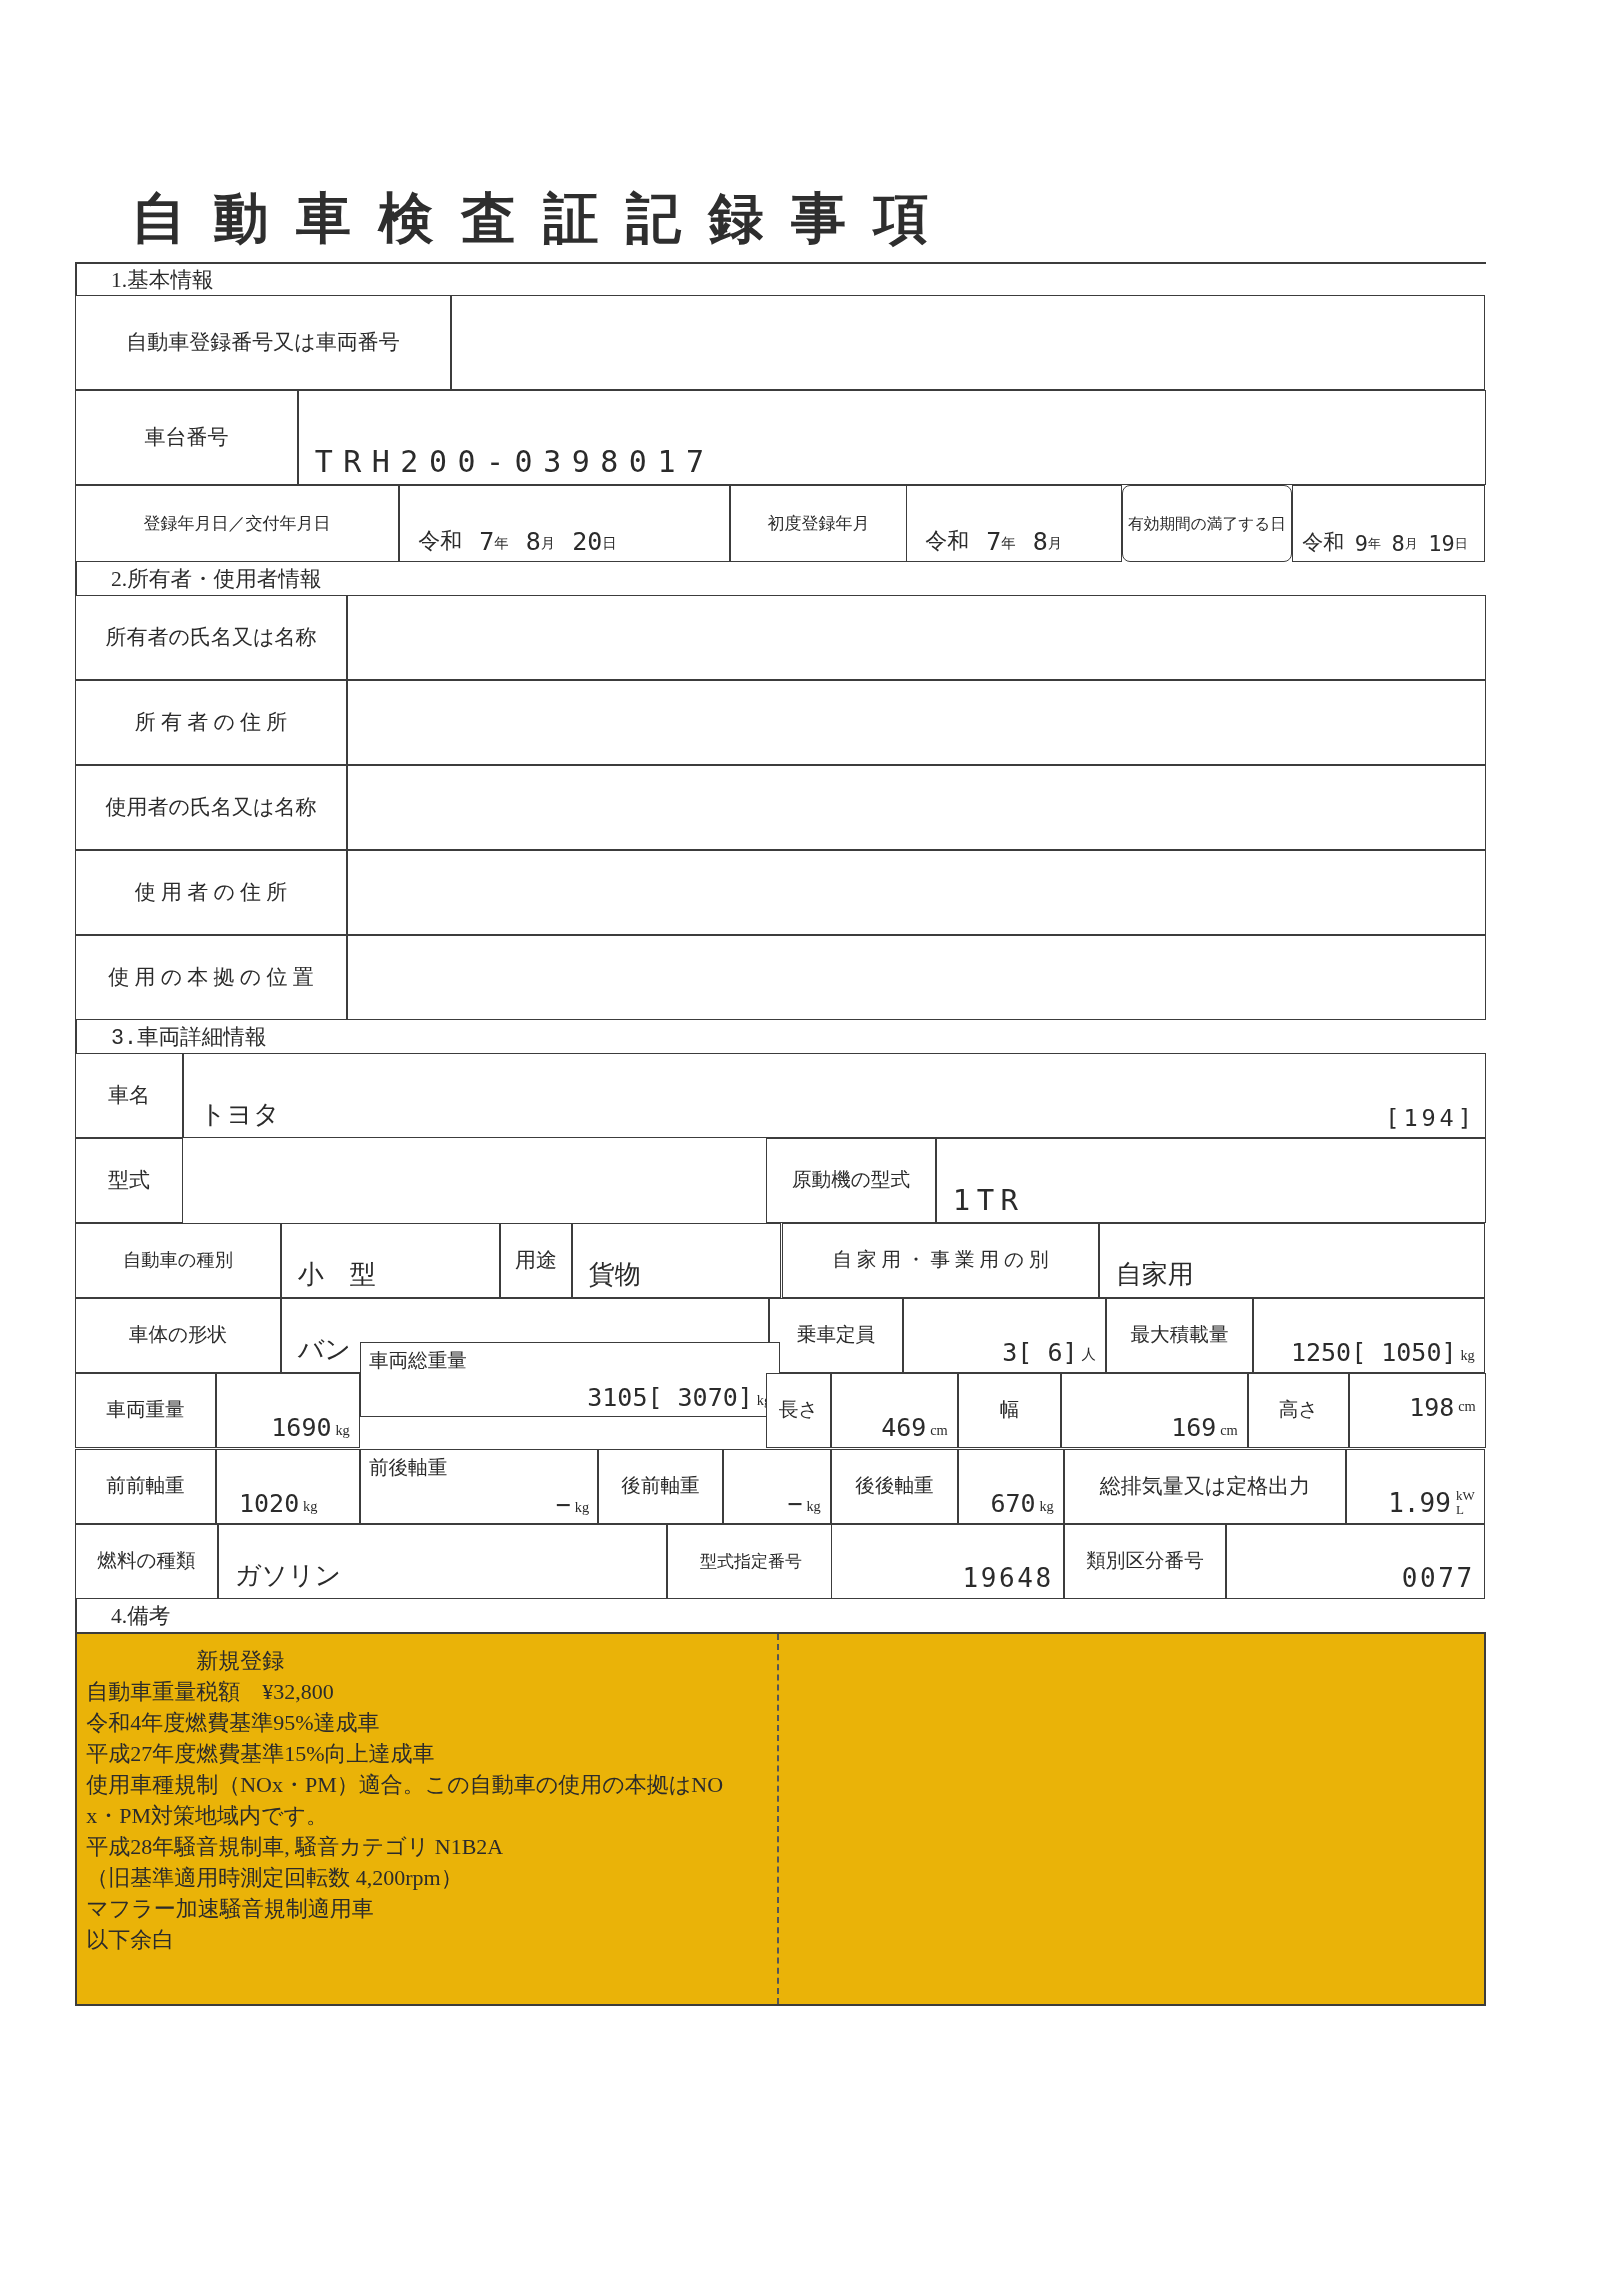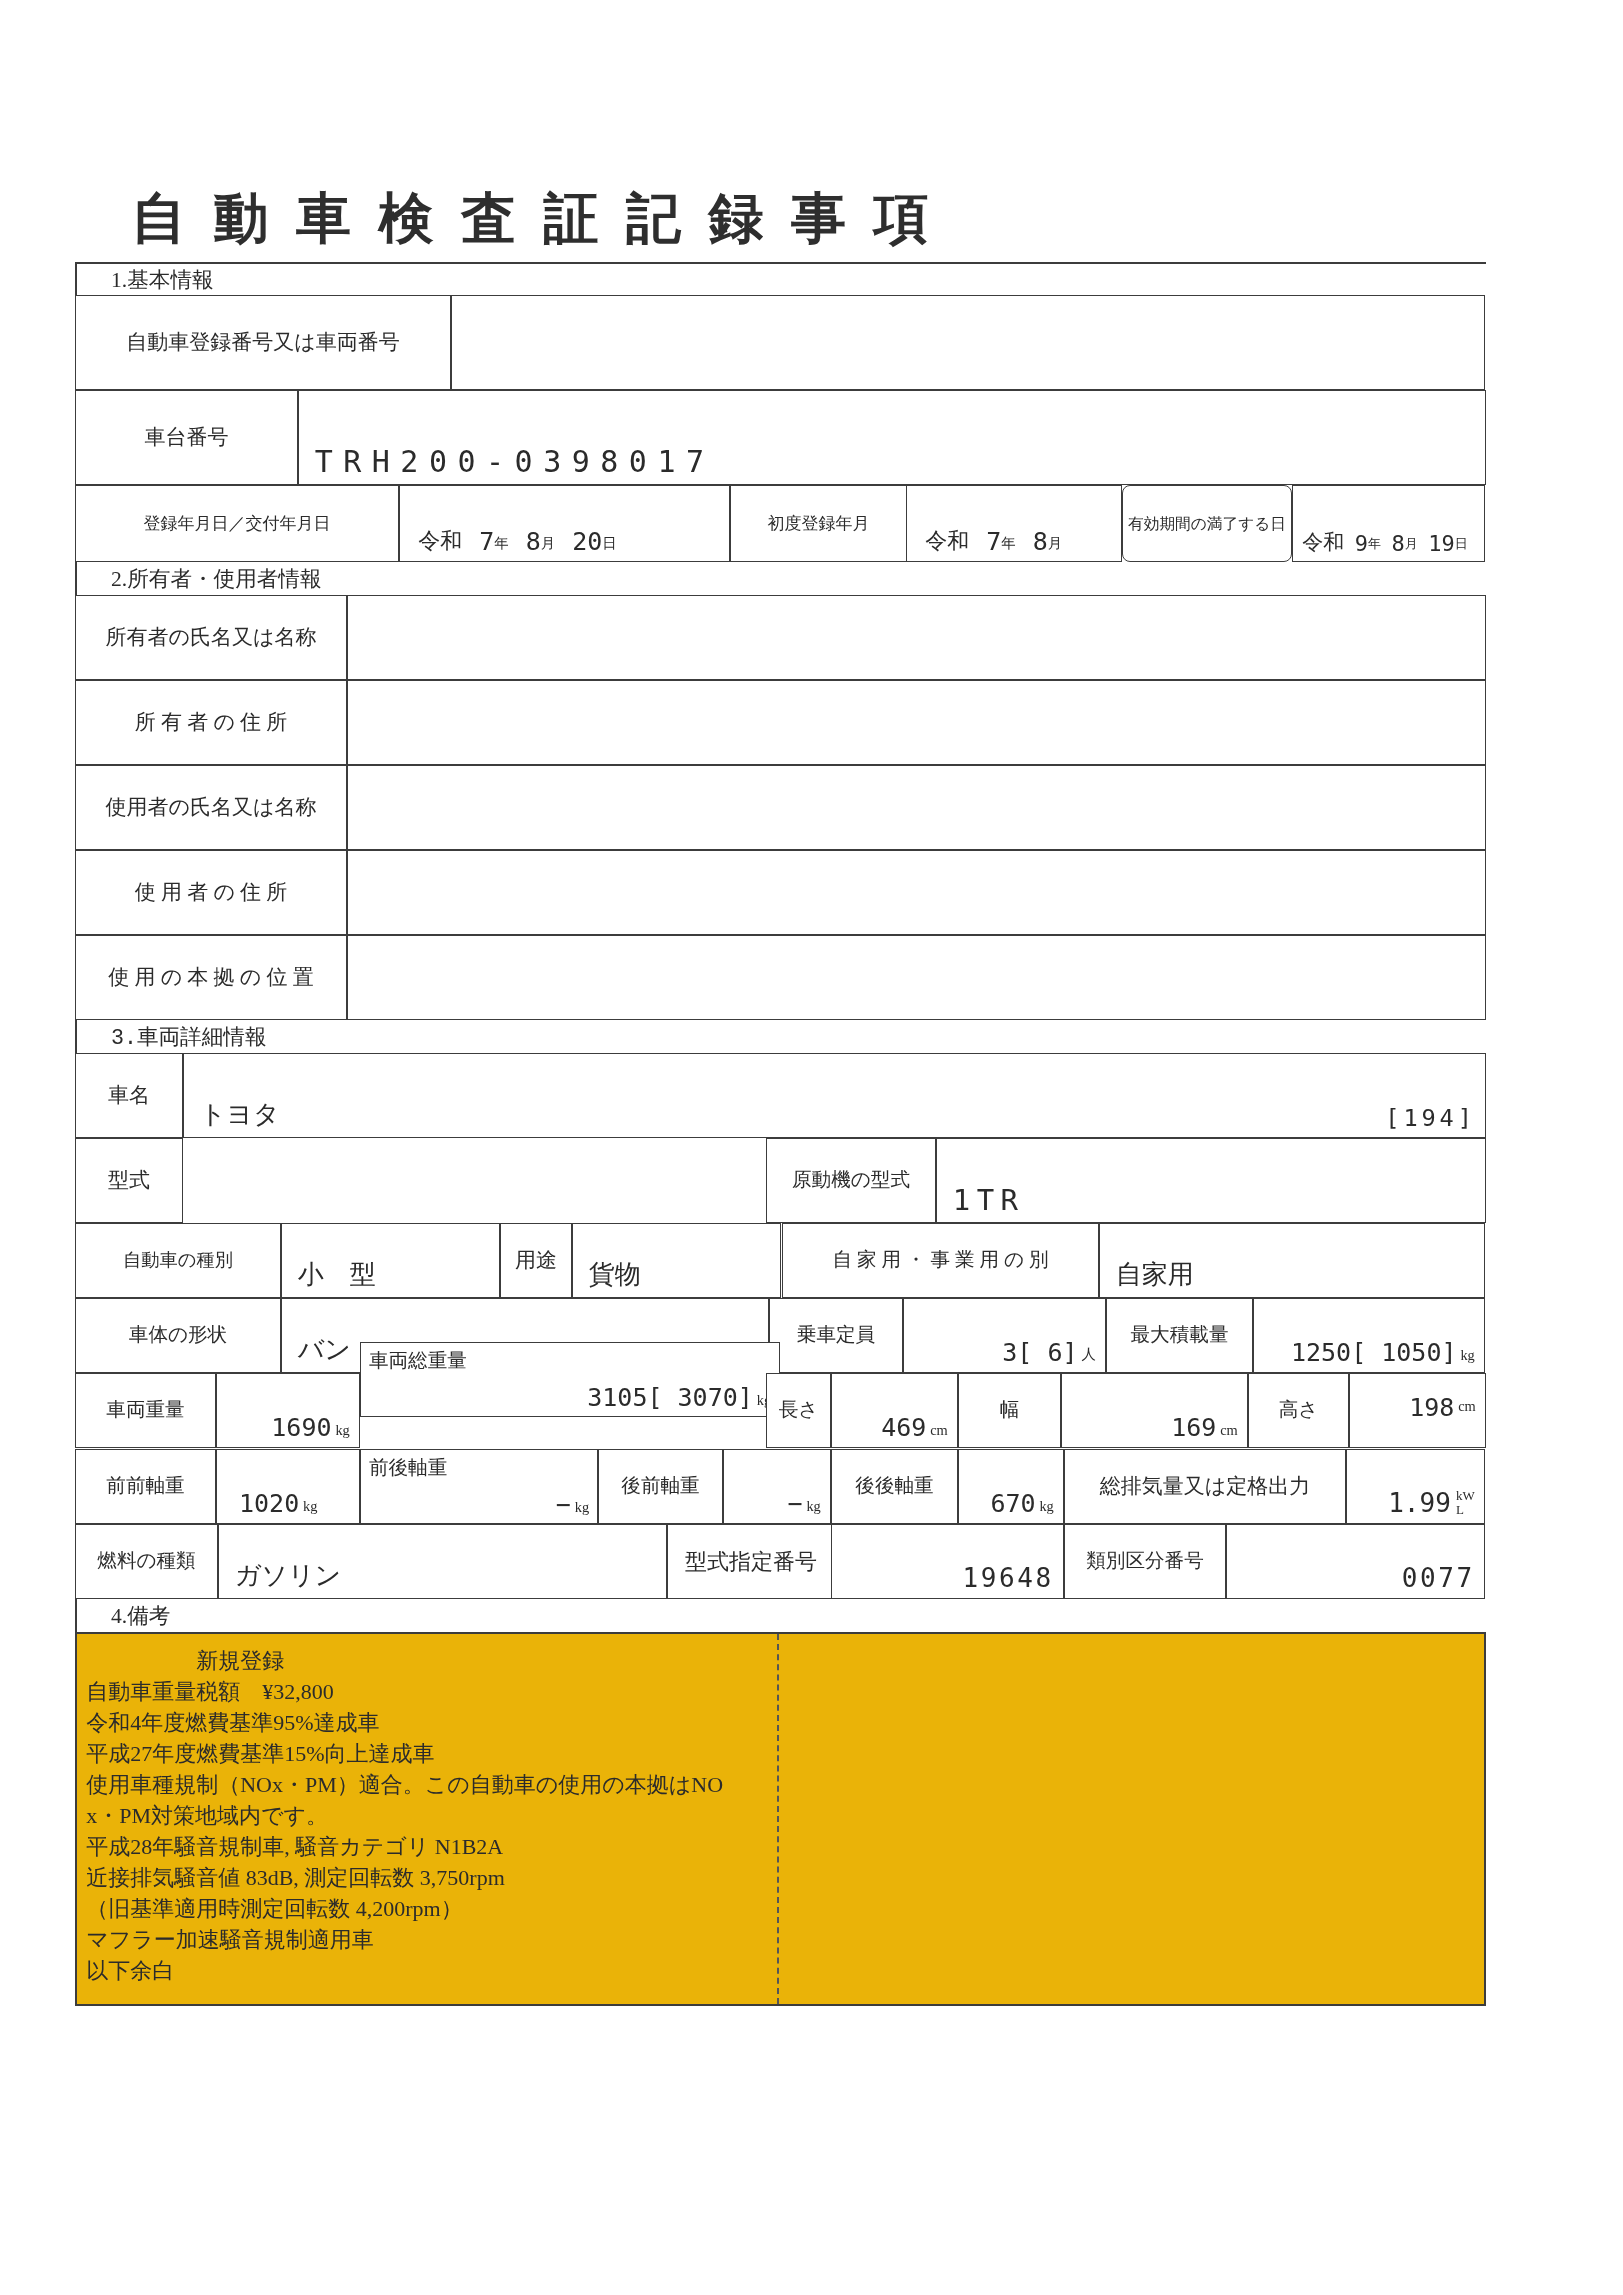--- a/index.html
+++ b/index.html
@@ -200,38 +200,37 @@
     <div class="cell val v-right mono" style="left:1271px;top:1187px;width:139px;height:75px;font-size:26px;">
       <span>1.99</span>
       <span class="unit-stack">
         <span>kW</span>
         <span>L</span>
       </span>
     </div>
 
     <div class="cell lab" style="left:0;top:1262px;width:143px;height:75px;font-size:19.6px;">燃料の種類</div>
     <div class="cell val v-left" style="left:143px;top:1262px;width:449px;height:75px;">ガソリン</div>
-    <div class="cell lab" style="left:592px;top:1262px;width:168px;height:75px;font-size:22px;">型式指定番号</div>
+    <div class="cell lab" style="left:592px;top:1262px;width:168px;height:75px;font-size:17px;">型式指定番号</div>
     <div class="cell val v-right mono sp4" style="left:756px;top:1262px;width:233px;height:75px;font-size:26px;">19648</div>
     <div class="cell lab" style="left:989px;top:1262px;width:162px;height:75px;font-size:19.6px;">類別区分番号</div>
     <div class="cell val v-right mono sp4" style="left:1151px;top:1262px;width:259px;height:75px;font-size:26px;">0077</div>
 
     <div class="sec-head" style="top:1337px;">4.備考</div>
 
     <div class="remarks-box">
       <div class="remarks-divider"></div>
       <div class="remarks-text">
         <div class="rline">　　　　　新規登録</div>
         <div class="rline">自動車重量税額　¥32,800</div>
         <div class="rline">令和4年度燃費基準95%達成車</div>
         <div class="rline">平成27年度燃費基準15%向上達成車</div>
         <div class="rline">使用車種規制（NOx・PM）適合。この自動車の使用の本拠はNO</div>
         <div class="rline">x・PM対策地域内です。</div>
         <div class="rline">平成28年騒音規制車, 騒音カテゴリ N1B2A</div>
-        <div class="rline">近接排気騒音値 83dB, 測定回転数 3,750rpm</div>
         <div class="rline">（旧基準適用時測定回転数 4,200rpm）</div>
         <div class="rline">マフラー加速騒音規制適用車</div>
         <div class="rline">以下余白</div>
       </div>
     </div>
 
   </div>
 </div>
 
 

